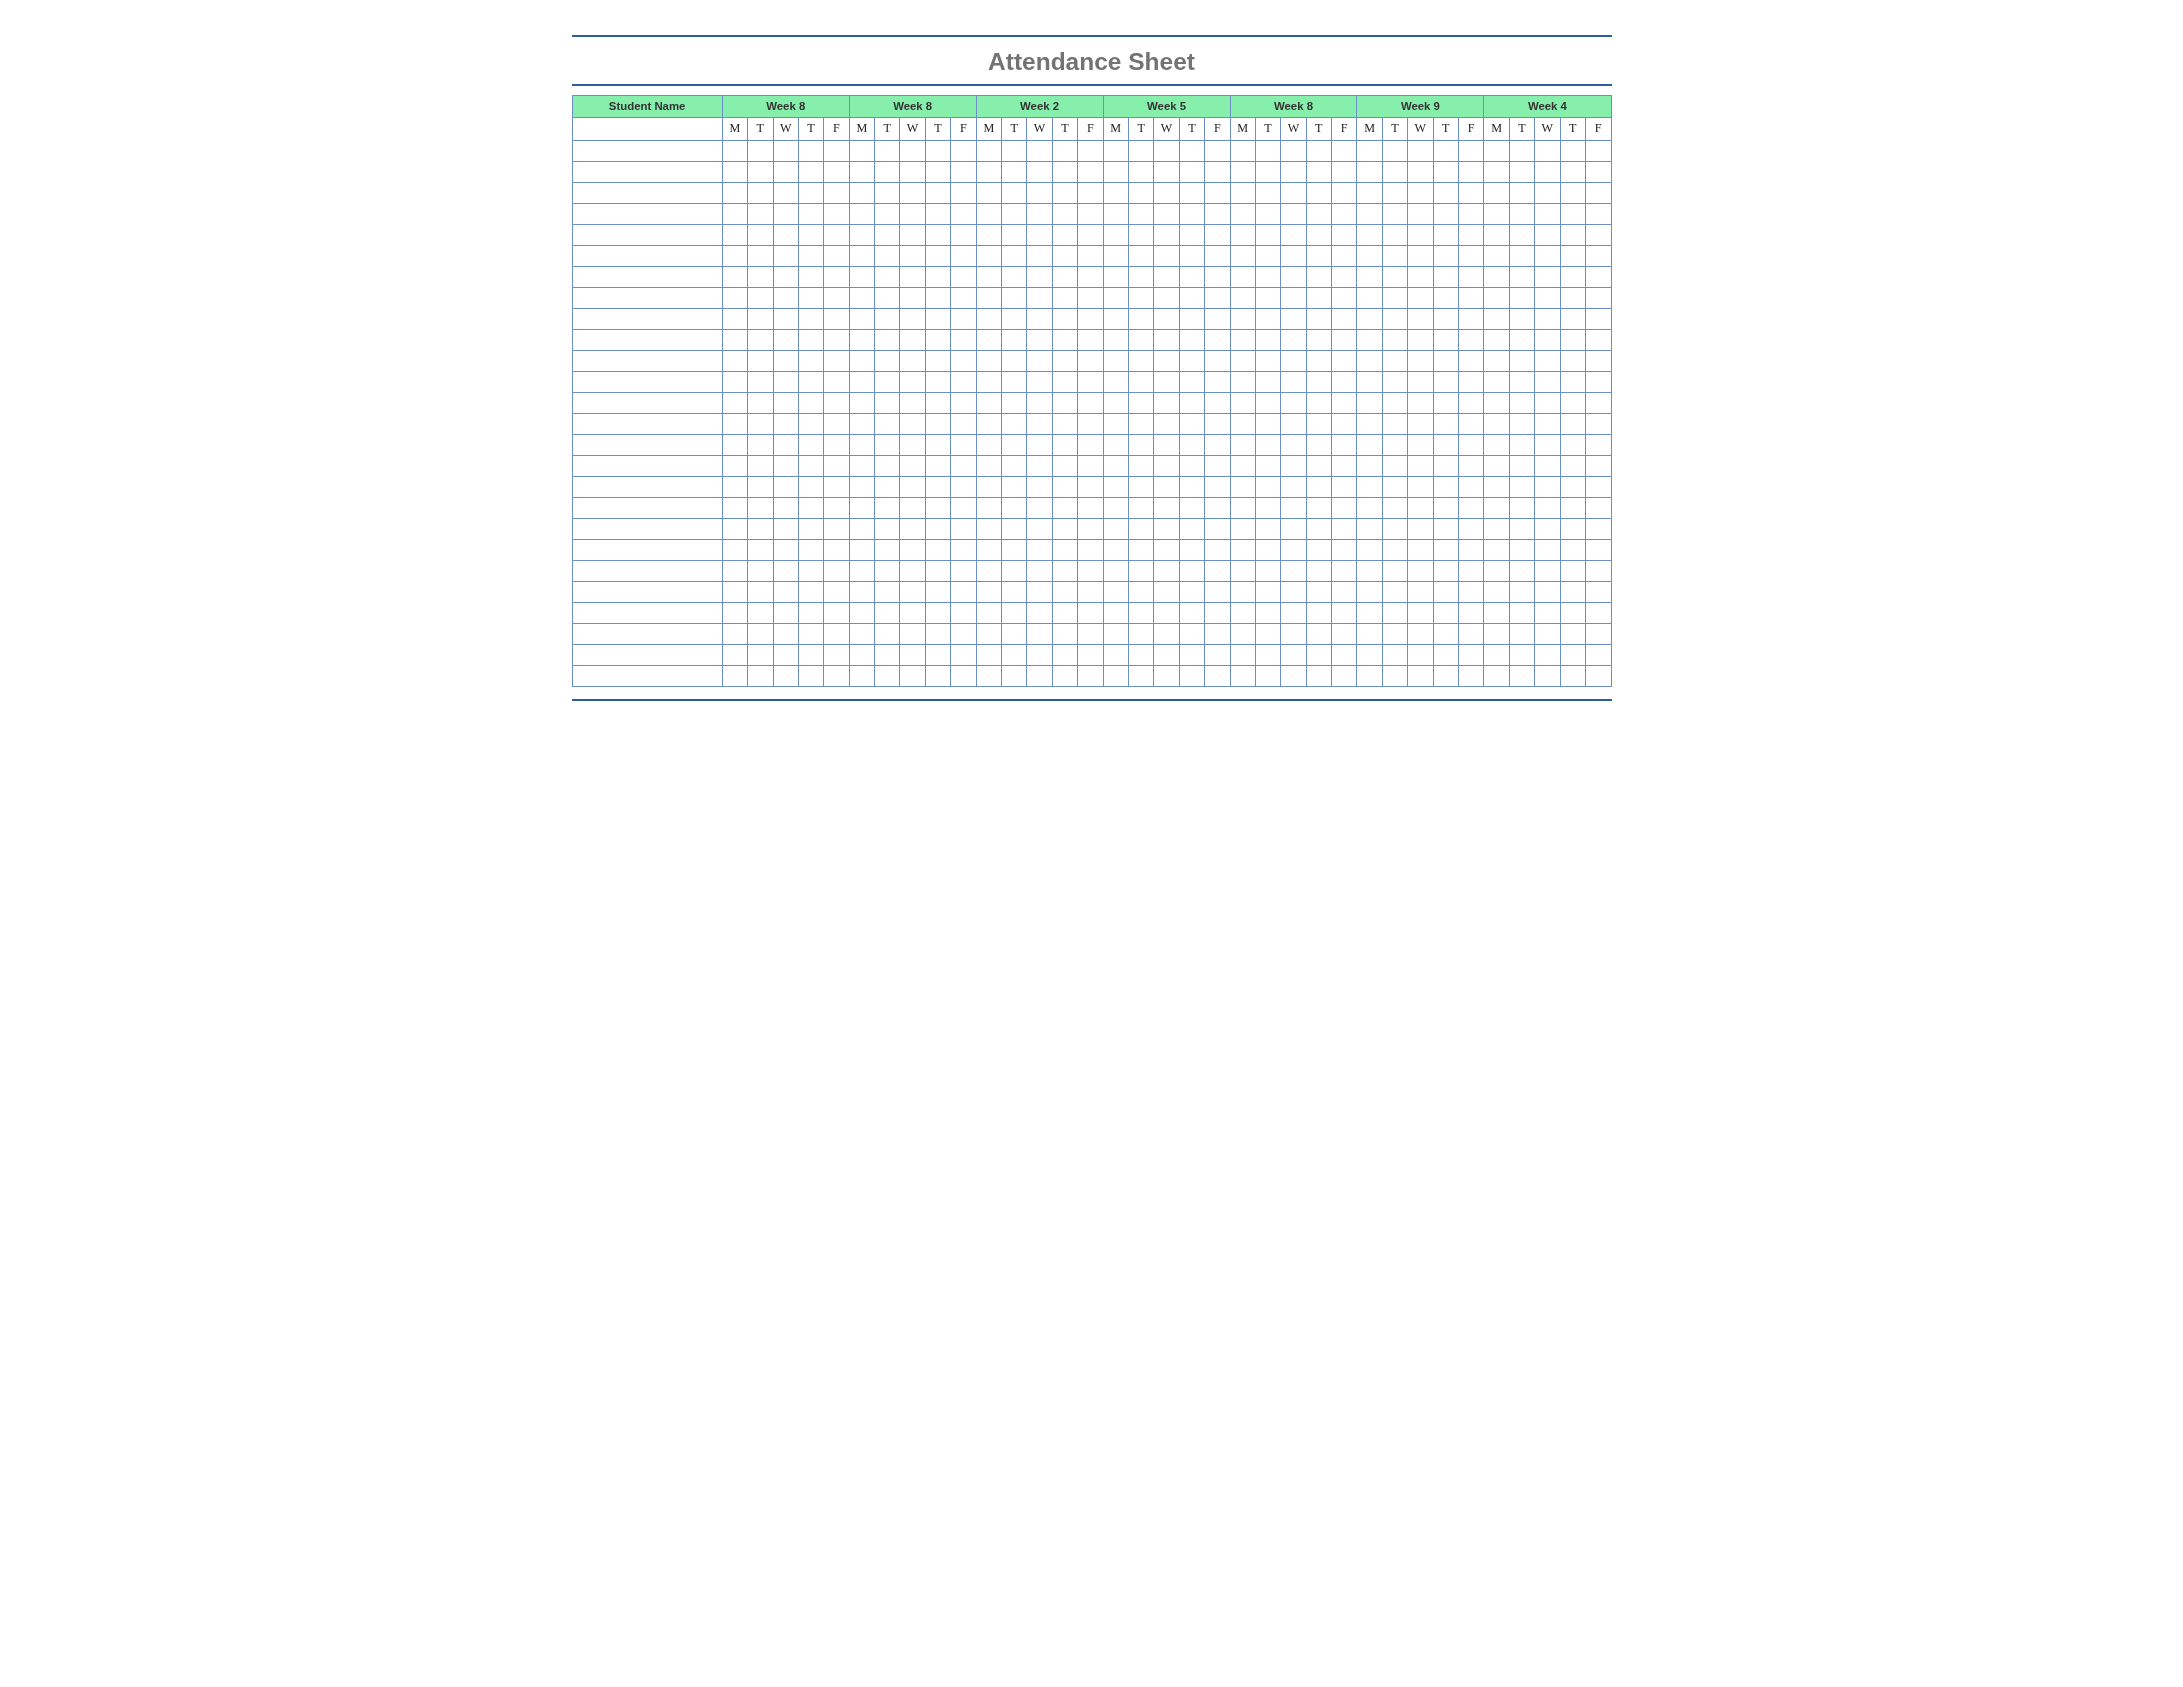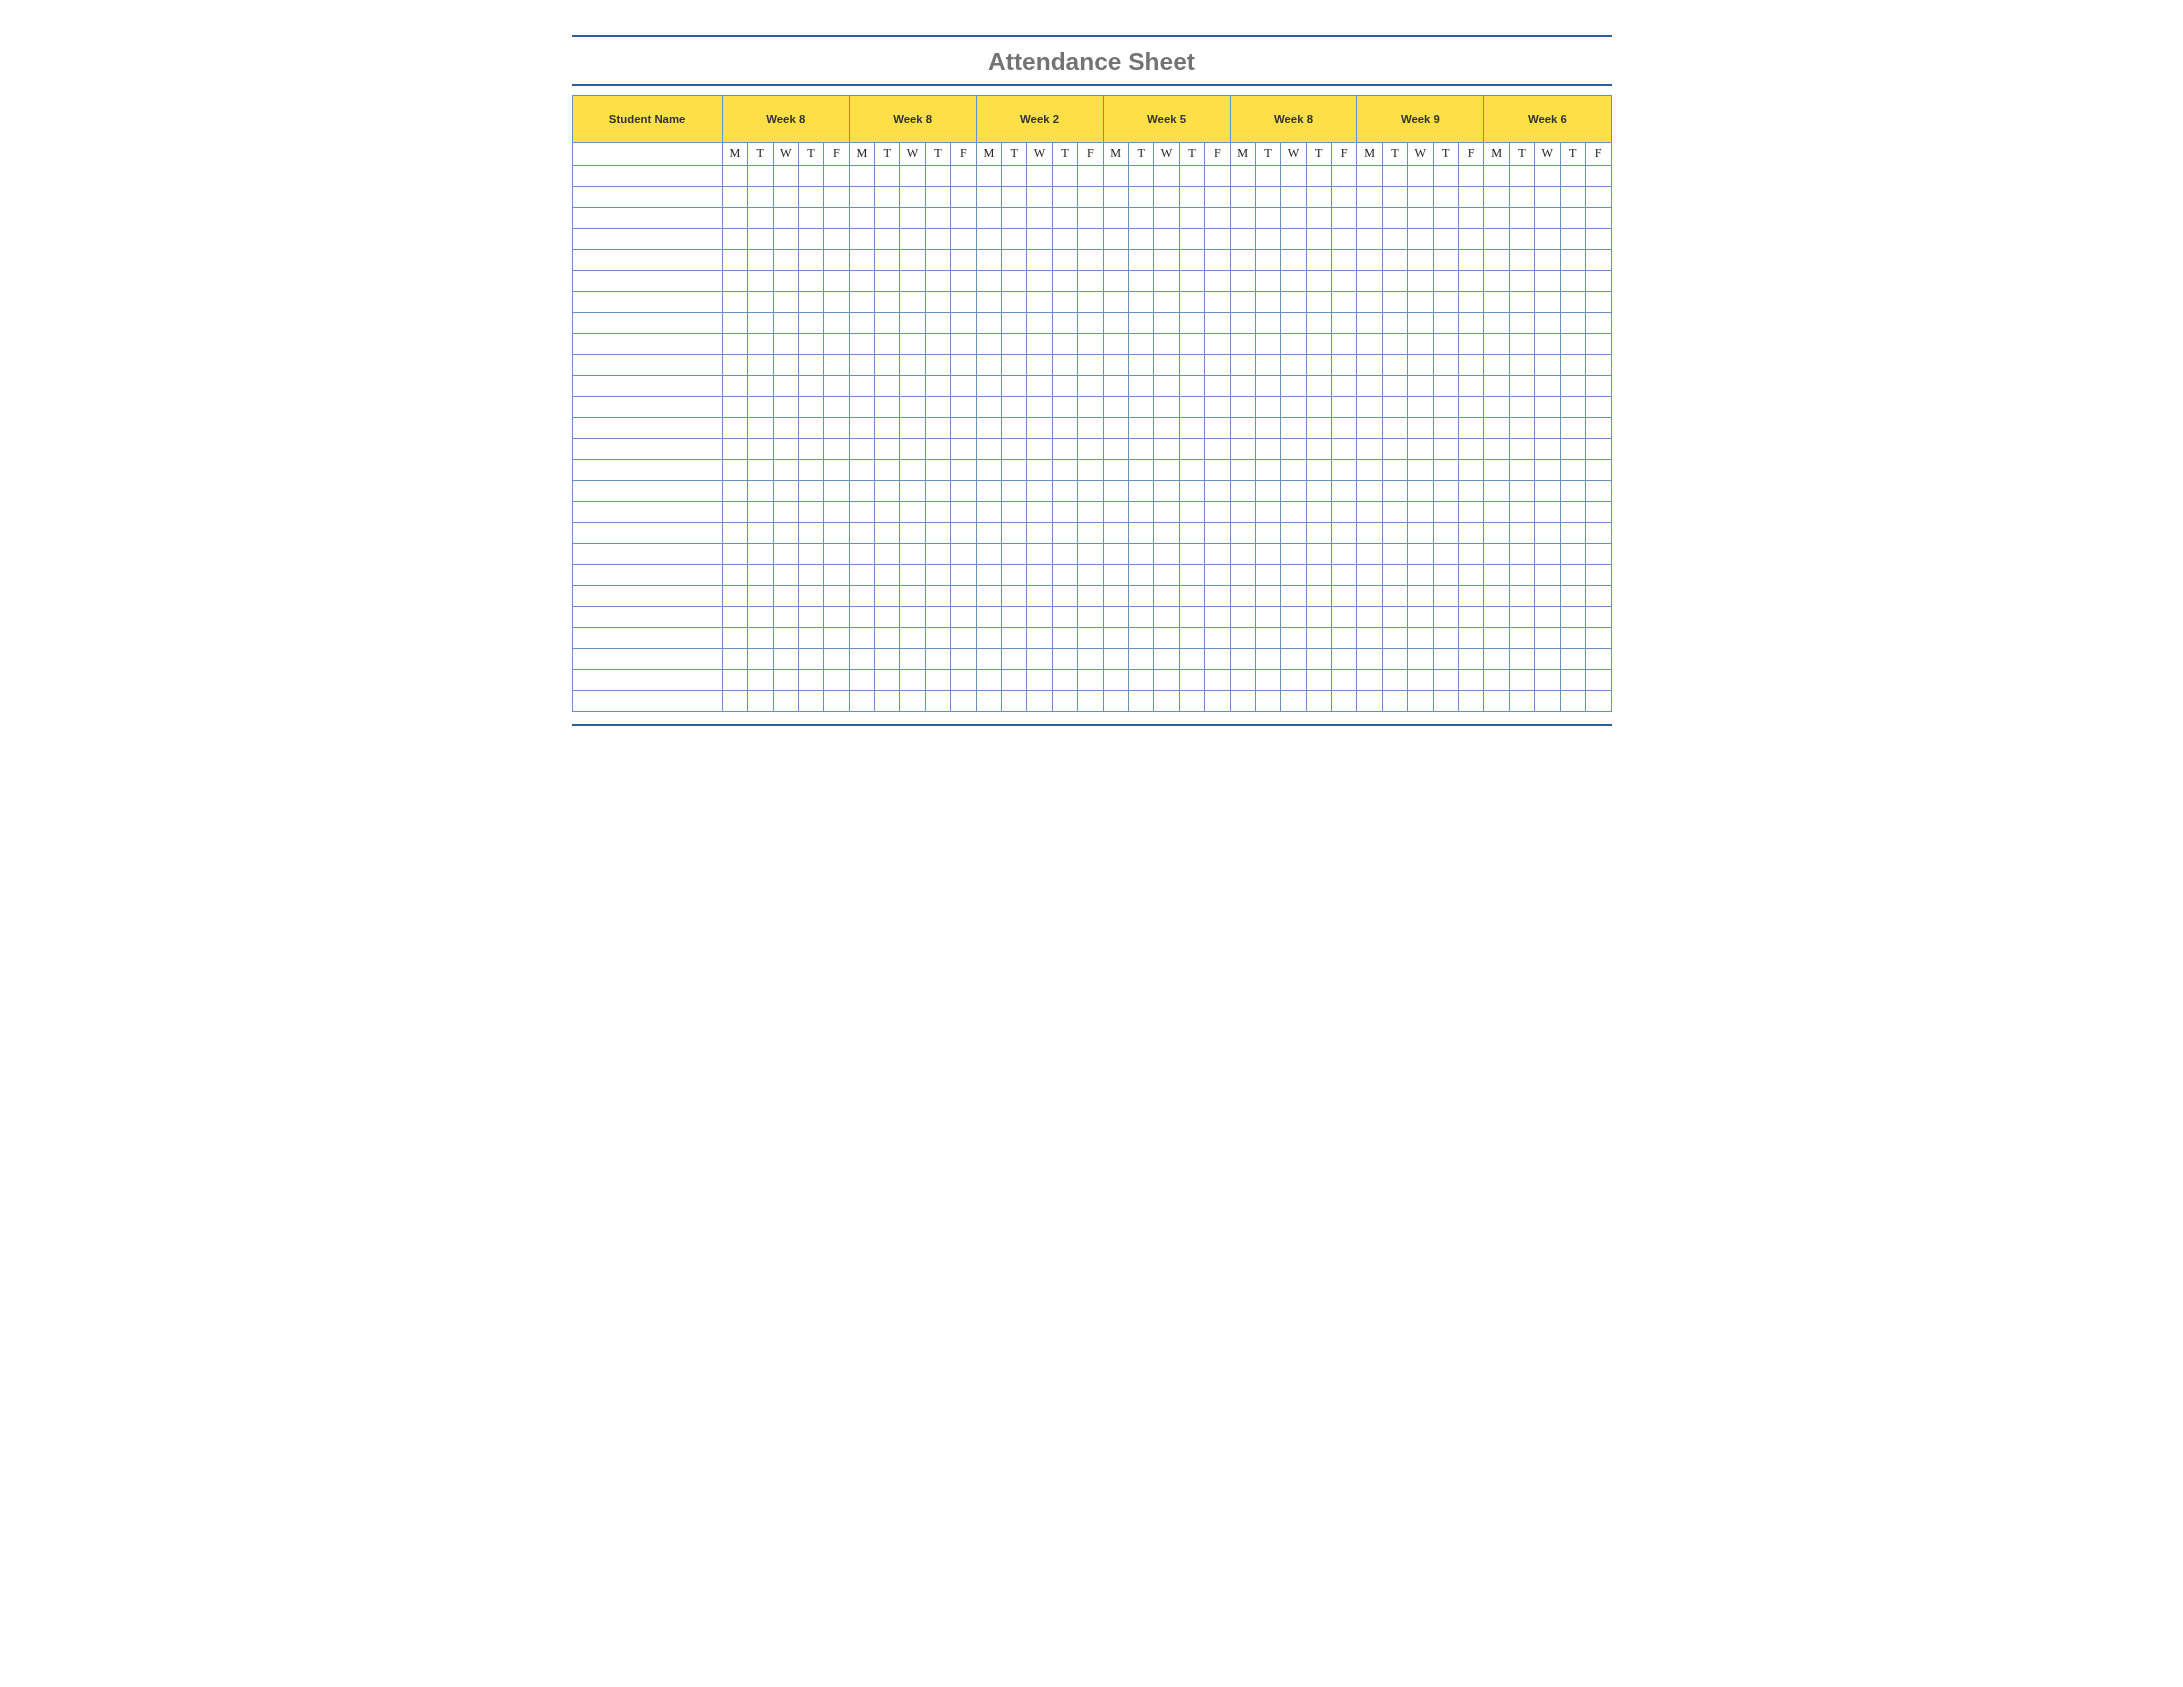--- a/index.html
+++ b/index.html
@@ -36,25 +36,25 @@
   table.sheet th,
   table.sheet td {
     border: 0.9px solid #6a8fc7;
     padding: 0;
     text-align: center;
     vertical-align: middle;
     font-size: 11.4px;
     box-sizing: border-box;
   }
   table.sheet th {
-    background: #fde047;
+    background: #86efac;
     font-weight: bold;
     color: #333;
     font-family: Verdana, Arial, sans-serif;
-    height: 47px;
+    height: 22px;
   }
   table.sheet td.day-header {
     font-family: Georgia, 'Times New Roman', serif;
     font-size: 12.2px;
     color: #222;
     background: #fff;
     height: 23px;
   }
   table.sheet td.cell {
     height: 21px;
@@ -115,21 +115,21 @@
       </colgroup>
     <thead id="thead">
         <tr>
           <th>Student Name</th>
           <th colspan="5">Week 8</th>
           <th colspan="5">Week 8</th>
           <th colspan="5">Week 2</th>
           <th colspan="5">Week 5</th>
           <th colspan="5">Week 8</th>
           <th colspan="5">Week 9</th>
-          <th colspan="5">Week 6</th>
+          <th colspan="5">Week 4</th>
         </tr>
         <tr>
           <td class="day-header"></td>
           <td class="day-header">M</td>
           <td class="day-header">T</td>
           <td class="day-header">W</td>
           <td class="day-header">T</td>
           <td class="day-header">F</td>
           <td class="day-header">M</td>
           <td class="day-header">T</td>

